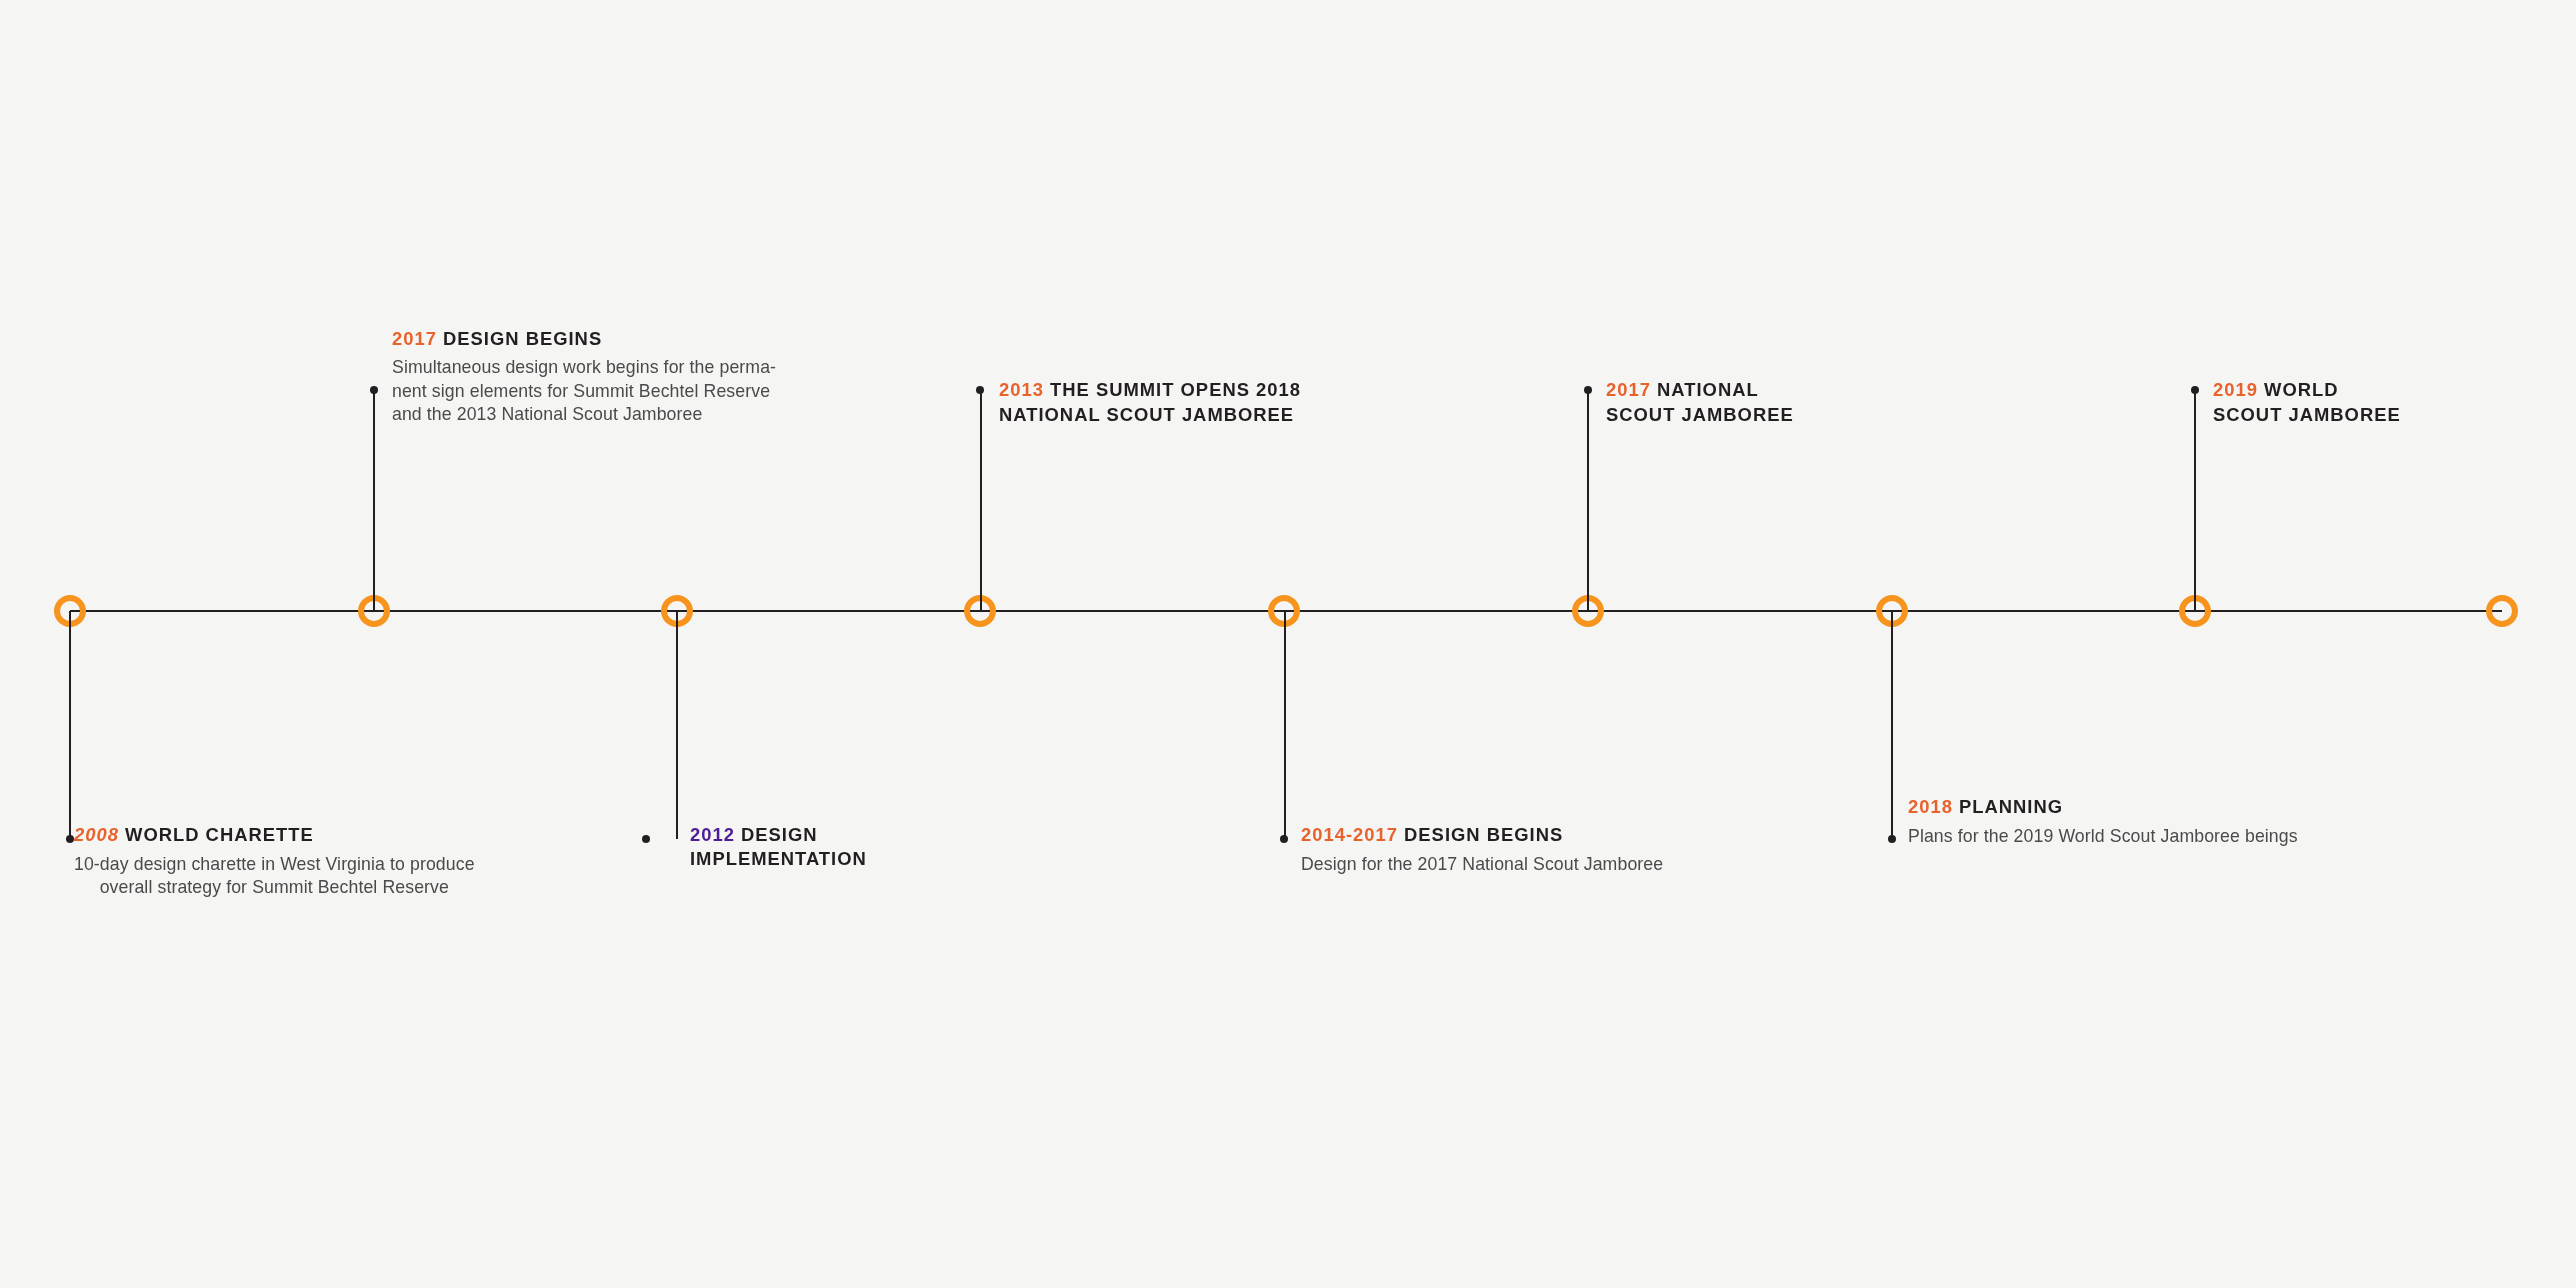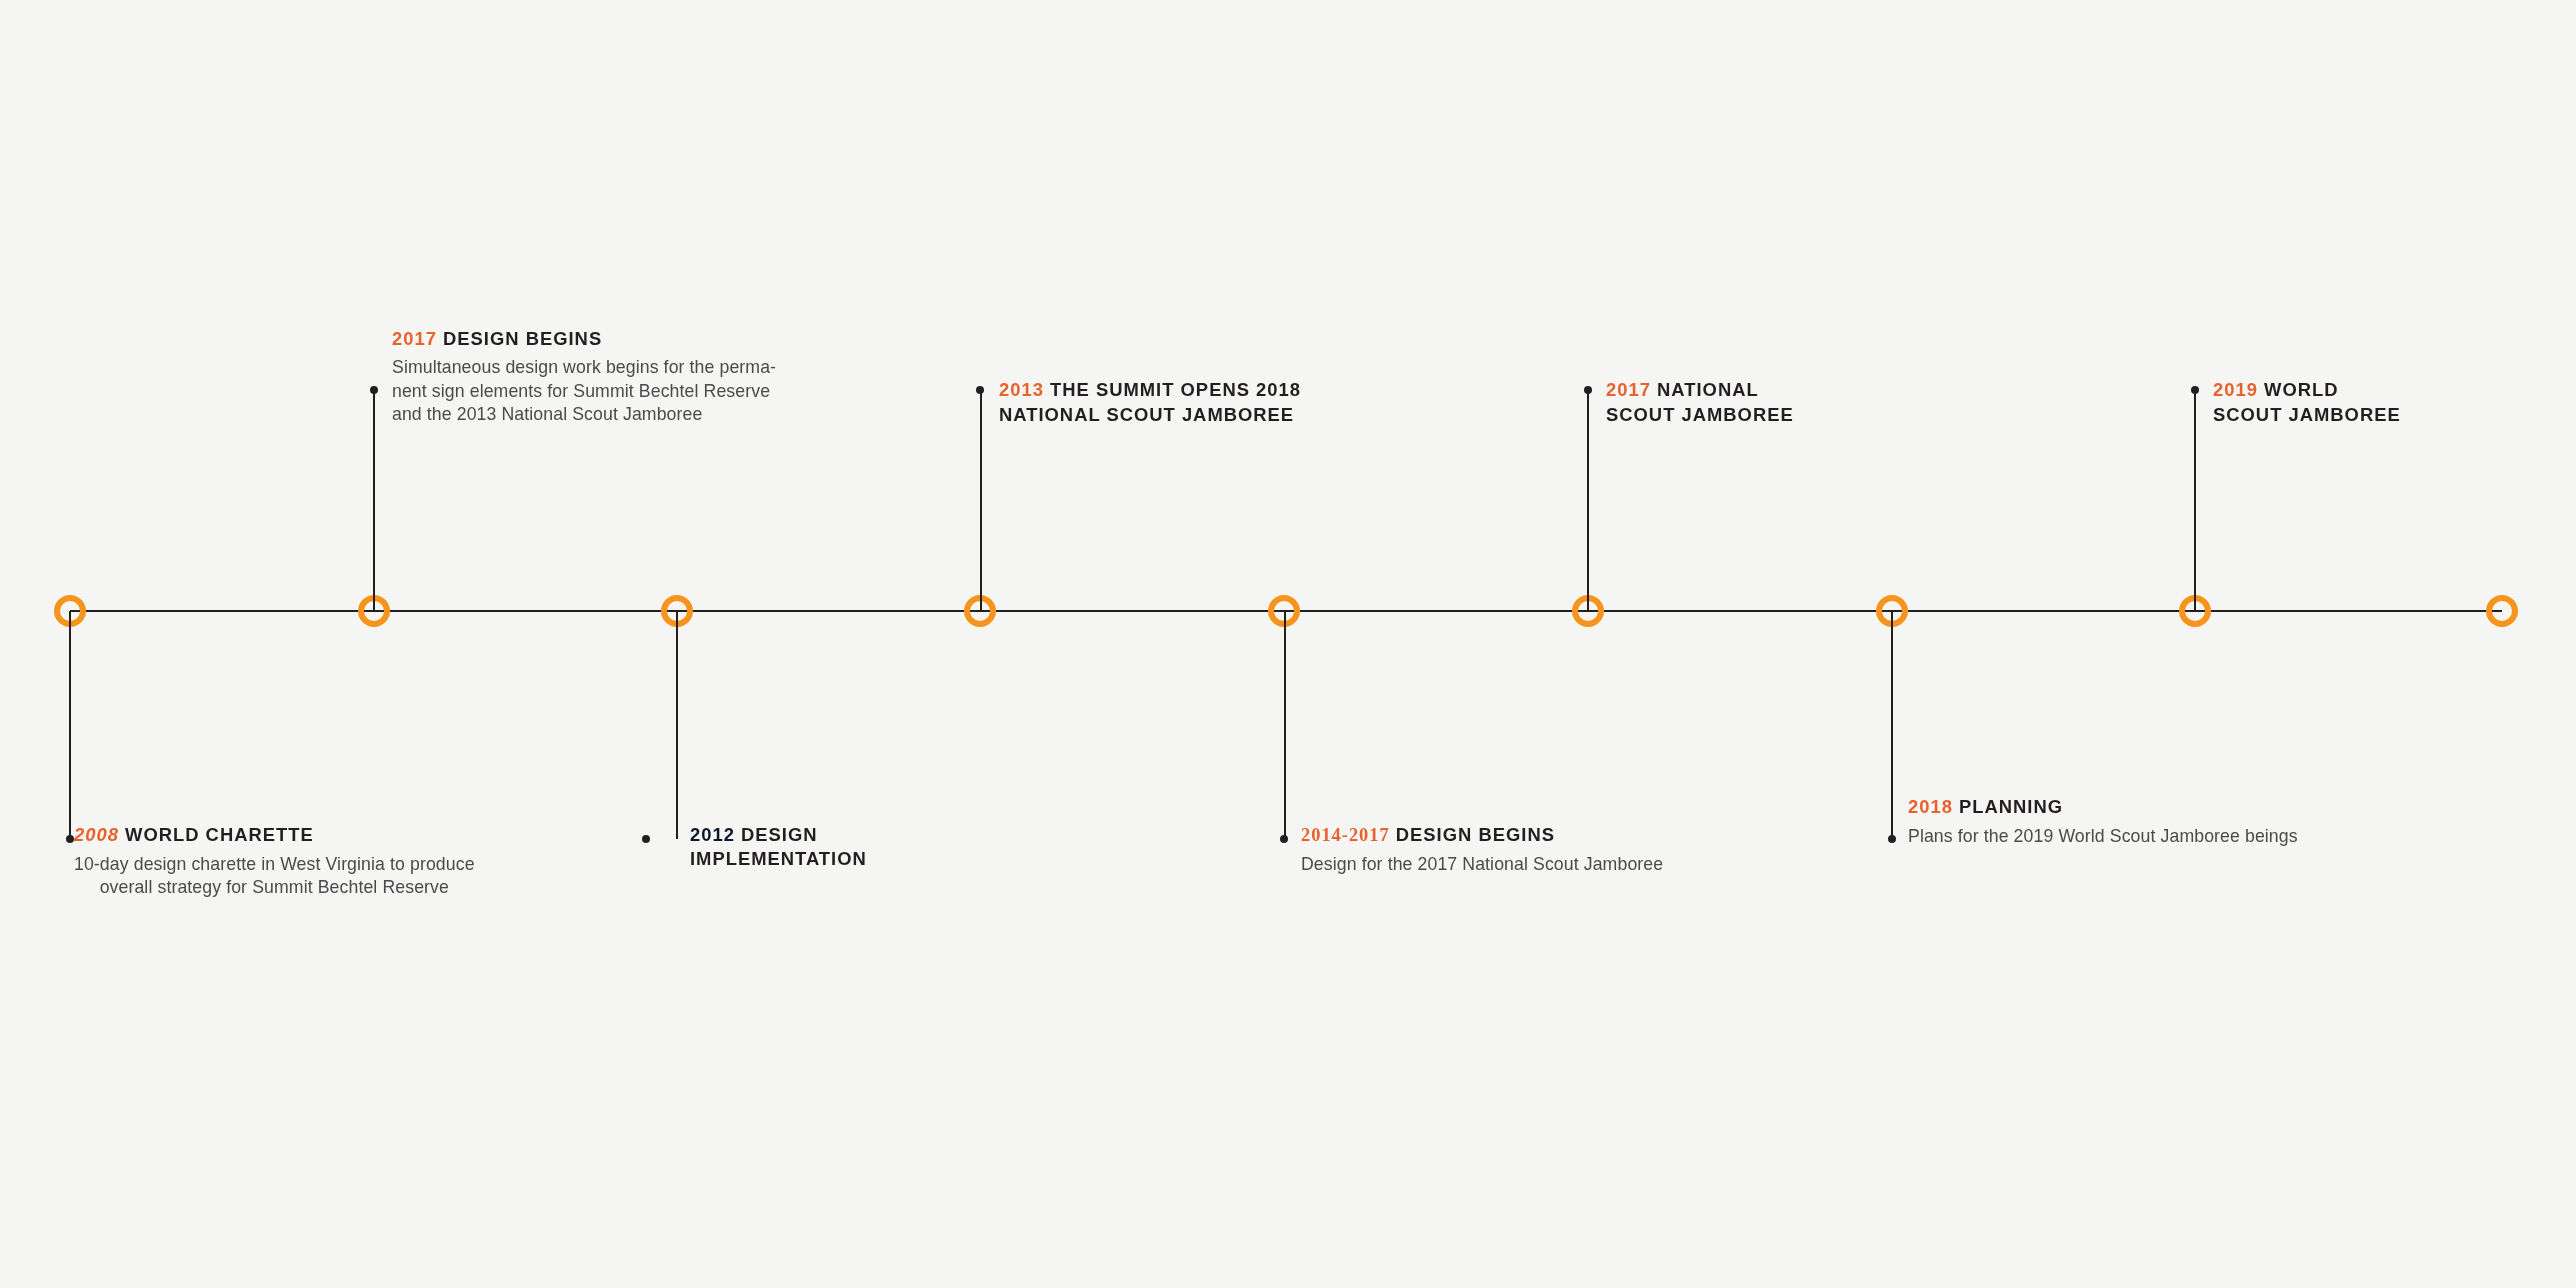--- a/index.html
+++ b/index.html
@@ -110,33 +110,33 @@
       <div class="stem-dot" style="left: 374px; top: 390px; background: rgb(35, 31, 32);"></div>
       <div class="label" style="left: 392px; bottom: 861px;">
         <div class="label-title" style="color: rgb(35, 31, 32);"><span class="label-year" style="color: rgb(232, 98, 44);">2017</span><span> DESIGN BEGINS</span></div>
         <div class="label-body" style="color: rgb(74, 74, 74);">Simultaneous design work begins for the perma-
 nent sign elements for Summit Bechtel Reserve
 and the 2013 National Scout Jamboree</div>
       </div>
       <div class="stem" style="left: 676px; top: 611px; height: 228px; background: rgb(35, 31, 32);"></div>
       <div class="stem-dot" style="left: 646px; top: 839px; background: rgb(35, 31, 32);"></div>
       <div class="label" style="left: 690px; top: 823px;">
-        <div class="label-title" style="color: rgb(35, 31, 32);"><span class="label-year" style="color: #0f172a;">2012</span><span> DESIGN
+        <div class="label-title" style="color: rgb(35, 31, 32);"><span class="label-year" style="color: #4c1d95;">2012</span><span> DESIGN
 IMPLEMENTATION</span></div>
       </div>
       <div class="stem" style="left: 980px; top: 390px; height: 221px; background: rgb(35, 31, 32);"></div>
       <div class="stem-dot" style="left: 980px; top: 390px; background: rgb(35, 31, 32);"></div>
       <div class="label" style="left: 999px; bottom: 861px;">
         <div class="label-title" style="color: rgb(35, 31, 32);"><span class="label-year" style="color: rgb(232, 98, 44);">2013</span><span> THE SUMMIT OPENS 2018
 NATIONAL SCOUT JAMBOREE</span></div>
       </div>
       <div class="stem" style="left: 1284px; top: 611px; height: 228px; background: rgb(35, 31, 32);"></div>
       <div class="stem-dot" style="left: 1284px; top: 839px; background: rgb(35, 31, 32);"></div>
       <div class="label" style="left: 1301px; top: 823px;">
-        <div class="label-title" style="color: rgb(35, 31, 32);"><span class="label-year" style="color: rgb(232, 98, 44); font-family: Liberation Serif, serif;">2014-2017</span><span> DESIGN BEGINS</span></div>
+        <div class="label-title" style="color: rgb(35, 31, 32);"><span class="label-year" style="color: rgb(232, 98, 44);">2014-2017</span><span> DESIGN BEGINS</span></div>
         <div class="label-body" style="color: rgb(74, 74, 74);">Design for the 2017 National Scout Jamboree</div>
       </div>
       <div class="stem" style="left: 1587px; top: 390px; height: 221px; background: rgb(35, 31, 32);"></div>
       <div class="stem-dot" style="left: 1588px; top: 390px; background: rgb(35, 31, 32);"></div>
       <div class="label" style="left: 1606px; bottom: 861px;">
         <div class="label-title" style="color: rgb(35, 31, 32);"><span class="label-year" style="color: rgb(232, 98, 44);">2017</span><span> NATIONAL
 SCOUT JAMBOREE</span></div>
       </div>
       <div class="stem" style="left: 1891px; top: 611px; height: 228px; background: rgb(35, 31, 32);"></div>
       <div class="stem-dot" style="left: 1892px; top: 839px; background: rgb(35, 31, 32);"></div>

